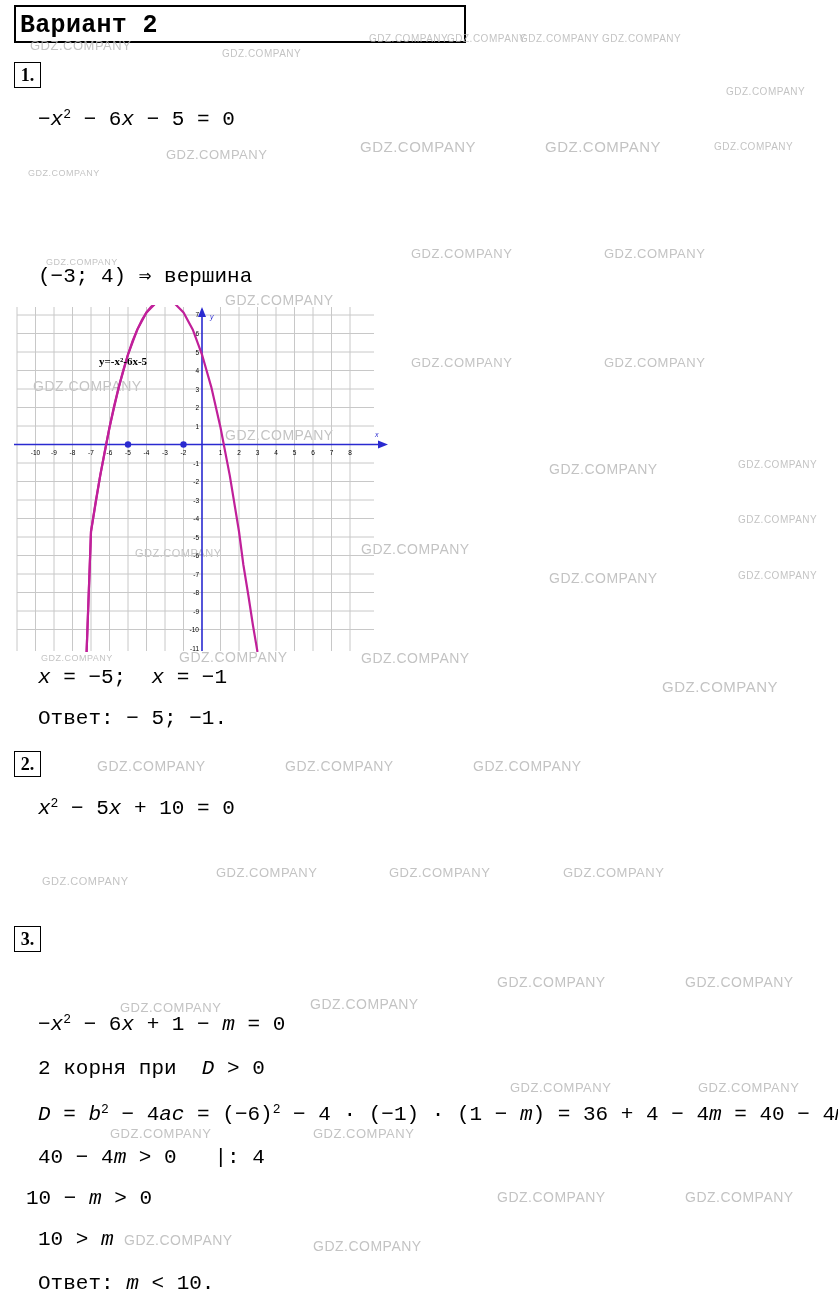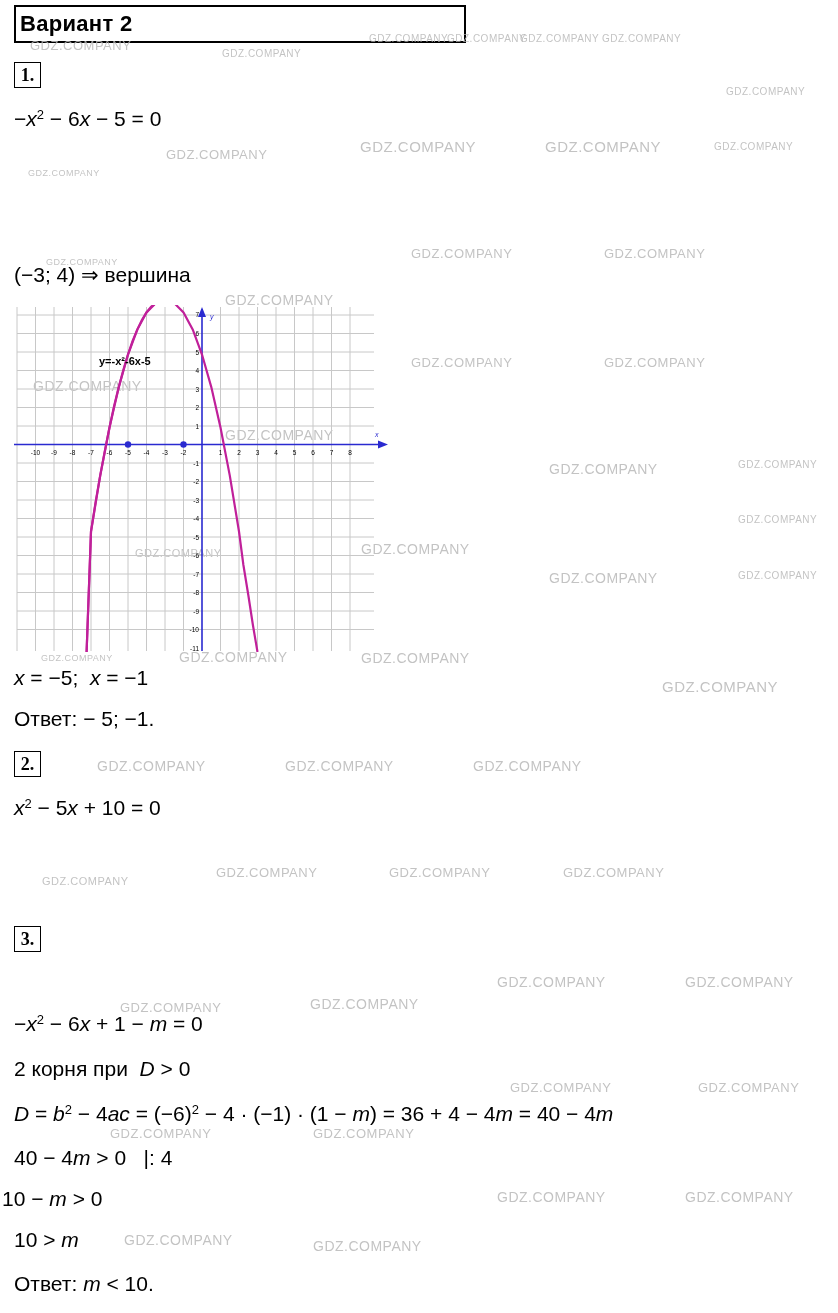--- a/index.html
+++ b/index.html
@@ -40,45 +40,46 @@
     top: 5px;
     width: 452px;
     height: 38px;
     border: 2px solid #000;
     box-sizing: border-box;
   }
   .variant-title {
     position: absolute;
     left: 20px;
     top: 11px;
-    font-family: Liberation Sans, sans-serif;
+    font-family: Liberation Mono, monospace;
     font-weight: bold;
-    font-size: 22px;
+    font-size: 25px;
     letter-spacing: 0.3px;
   }
 
   .num-box {
     position: absolute;
     border: 1.5px solid #000;
     box-sizing: border-box;
     width: 27px;
     height: 26px;
     text-align: center;
     font-family: "Liberation Serif", serif;
     font-weight: bold;
     font-size: 18px;
     line-height: 24px;
   }
 
   .mathline {
     position: absolute;
-    font-family: Liberation Sans, sans-serif;
+    font-family: Liberation Mono, monospace;
     font-size: 21px;
     white-space: nowrap;
     font-style: normal;
+    margin-left: 24px;
   }
   .mathline i { font-style: italic; }
   .sub {
     font-size: 13px;
     vertical-align: -0.28em;
   }
   .sup {
     font-size: 13px;
     vertical-align: 0.55em;
   }
@@ -292,21 +293,21 @@
                 100.1,100.9 104.8,82.1 109.4,64.8 114,49.5 118.6,35.9 123.3,24.6
                 127.9,15.1 132.5,7.5 137.1,1.8 141.8,-1.9" transform="translate(0,0)"></polyline>
       <polyline fill="none" stroke="#c0209a" stroke-width="2.2" points="72.6,347 77,226.5 86.2,170.6 95.5,122.5 104.8,82.1 114,49.5
                 123.3,24.6 132.5,7.5 141.8,-1.9 151,-4.5 160.3,-1.9 169.5,7.5
                 178.8,24.6 188,49.5 197.3,82.1 206.5,122.5 215.8,170.6 225,226.5
                 229.4,260 234.3,290 238.9,320 243.5,347"></polyline>
 
       <circle cx="114" cy="139.5" r="3.2" fill="#2a2ad0"></circle>
       <circle cx="169.5" cy="139.5" r="3.2" fill="#2a2ad0"></circle>
     </svg>
-    <div class="graph-label" style="left:85px; top:50px;">y=-x²-6x-5</div>
+    <div class="graph-label" style="left:85px; top:50px;font-family:Liberation Serif, serif;">y=-x²-6x-5</div>
   </div>
 
   <div class="mathline" style="left:14px; top:666px;">
     <i>x</i> = −5;&nbsp; <i>x</i> = −1
   </div>
 
   <div class="mathline" style="left:14px; top:707px;">
     Ответ: − 5; −1.
   </div>
 

